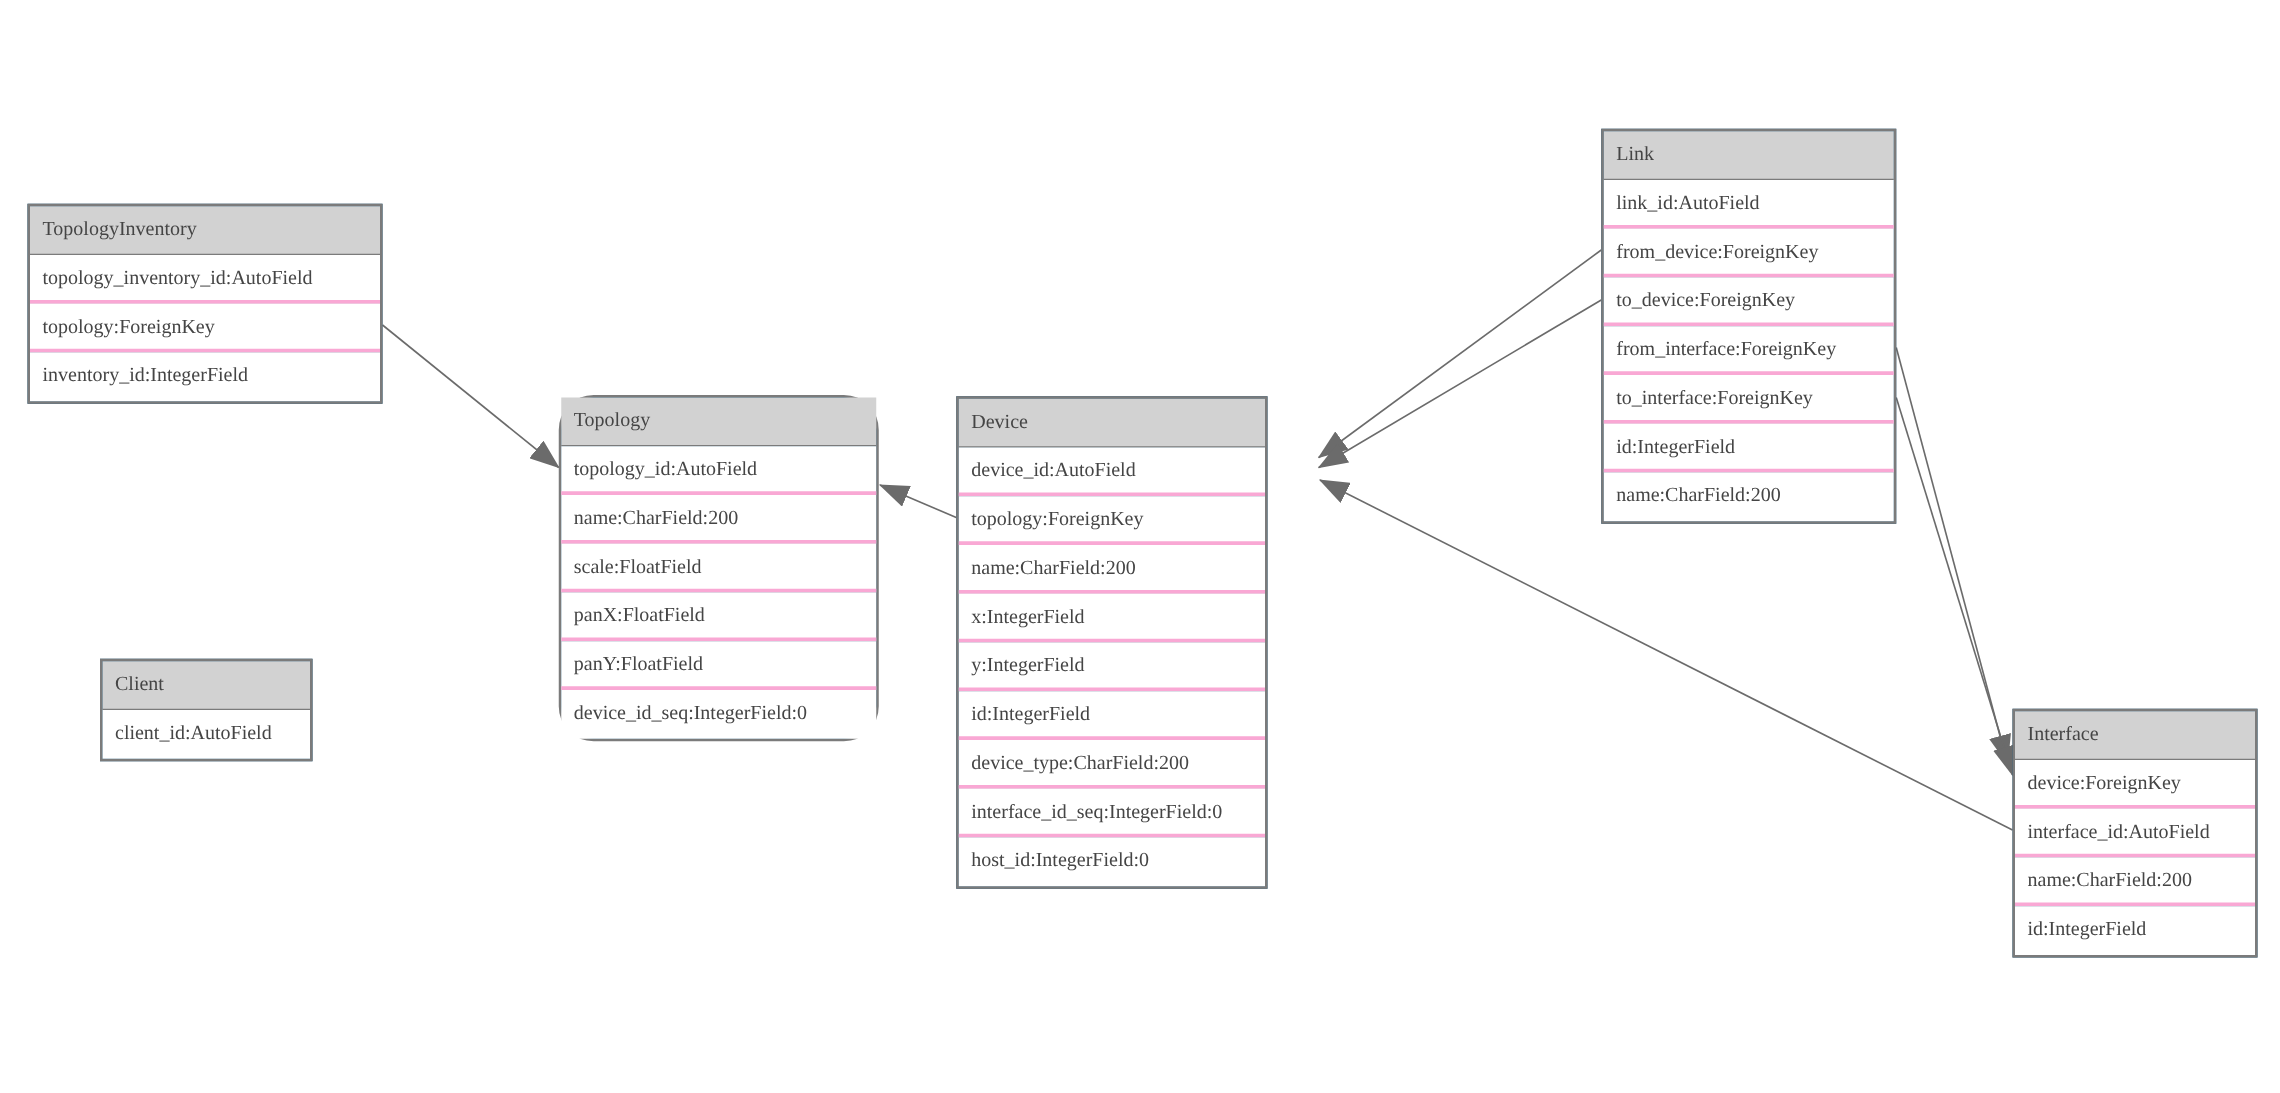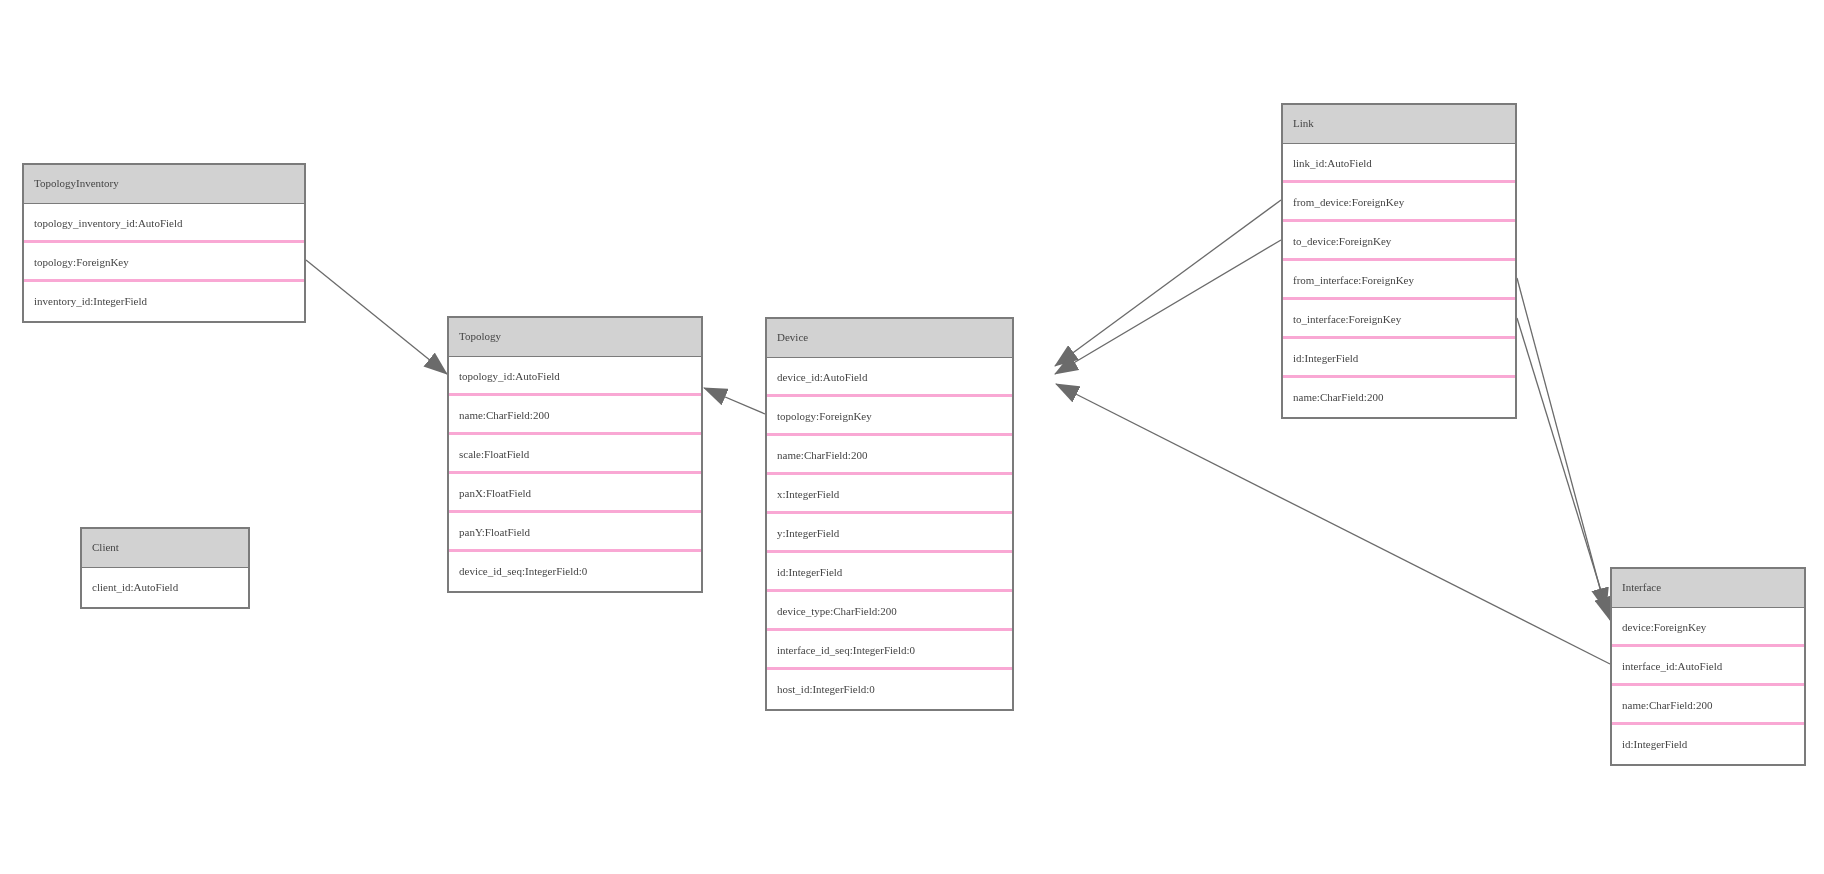--- a/index.html
+++ b/index.html
@@ -20,21 +20,21 @@
     left: 0;
     top: 0;
     width: 1824px;
     height: 874px;
   }
   .entity {
     position: absolute;
     box-sizing: border-box;
     border: 2px solid #7b7b7b;
     background: #0c4a6e;
-    font-size: 11px;
+    font-size: 16px;
     color: #454545;
     z-index: 2;
   }
   .entity .hdr {
     box-sizing: border-box;
     height: 39px;
     line-height: 37px;
     background: #d2d2d2;
     border-bottom: 1px solid #7b7b7b;
     padding: 0 10px;
@@ -80,21 +80,21 @@
     <line class="edge" x1="1517" y1="318" x2="1610" y2="620" marker-end="url(#arrow)"></line>
   </svg>
 
   <div class="entity" style="left:22px; top:163px; width:284px;">
     <div class="hdr">TopologyInventory</div>
     <div class="row">topology_inventory_id:AutoField</div>
     <div class="row">topology:ForeignKey</div>
     <div class="row">inventory_id:IntegerField</div>
   </div>
 
-  <div class="entity" style="left:447px; top:316px; width:256px;">
+  <div class="entity" style="left:447px; top:316px; width:256px;border-radius:28px;">
     <div class="hdr">Topology</div>
     <div class="row">topology_id:AutoField</div>
     <div class="row">name:CharField:200</div>
     <div class="row">scale:FloatField</div>
     <div class="row">panX:FloatField</div>
     <div class="row">panY:FloatField</div>
     <div class="row">device_id_seq:IntegerField:0</div>
   </div>
 
   <div class="entity" style="left:80px; top:527px; width:170px;">

